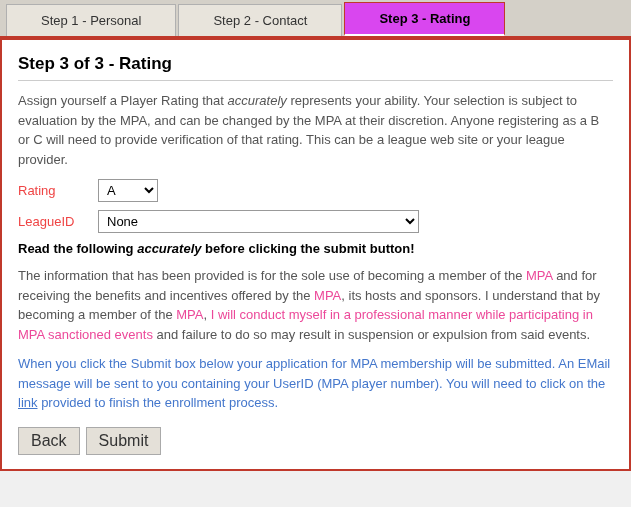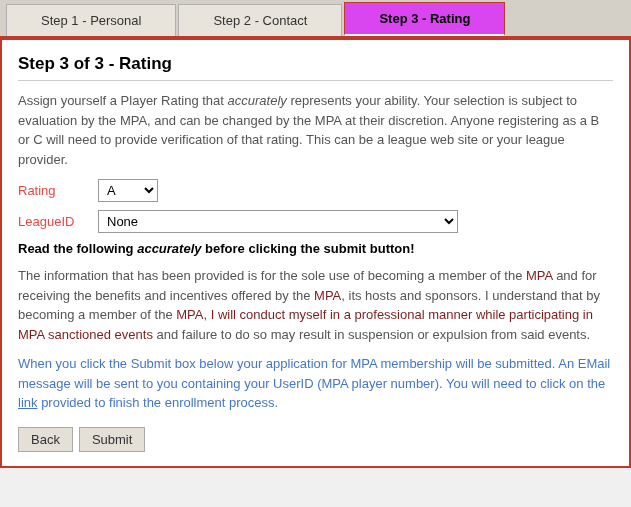--- a/index.html
+++ b/index.html
@@ -85,21 +85,21 @@
       padding: 2px 4px;
       font-size: 13px;
       background: #fff;
     }
 
     .field-select-small {
       width: 60px;
     }
 
     .field-select-large {
-      width: 360px;
+      width: 321px;
     }
 
     .league-info {
       color: #4477cc;
       margin-bottom: 8px;
       line-height: 1.5;
     }
 
     .warning-text {
       font-weight: bold;
@@ -111,42 +111,42 @@
       font-style: italic;
     }
 
     .body-text {
       color: #555;
       line-height: 1.5;
       margin-bottom: 10px;
     }
 
     .body-text .highlight {
-      color: #7f1d1d;
+      color: #ec4899;
     }
 
     .body-text-blue {
       color: #4477cc;
       line-height: 1.5;
       margin-bottom: 14px;
     }
 
     .body-text-blue .link {
       color: #4477cc;
       text-decoration: underline;
     }
 
     .button-row {
       display: flex;
       gap: 6px;
     }
 
     .btn {
       padding: 4px 12px;
-      font-size: 13px;
+      font-size: 16px;
       border: 1px solid #aaa;
       background: #e4e0d8;
       cursor: pointer;
       color: #333;
     }
   </style>
 </head>
 <body>
 
 <div class="tabs">

